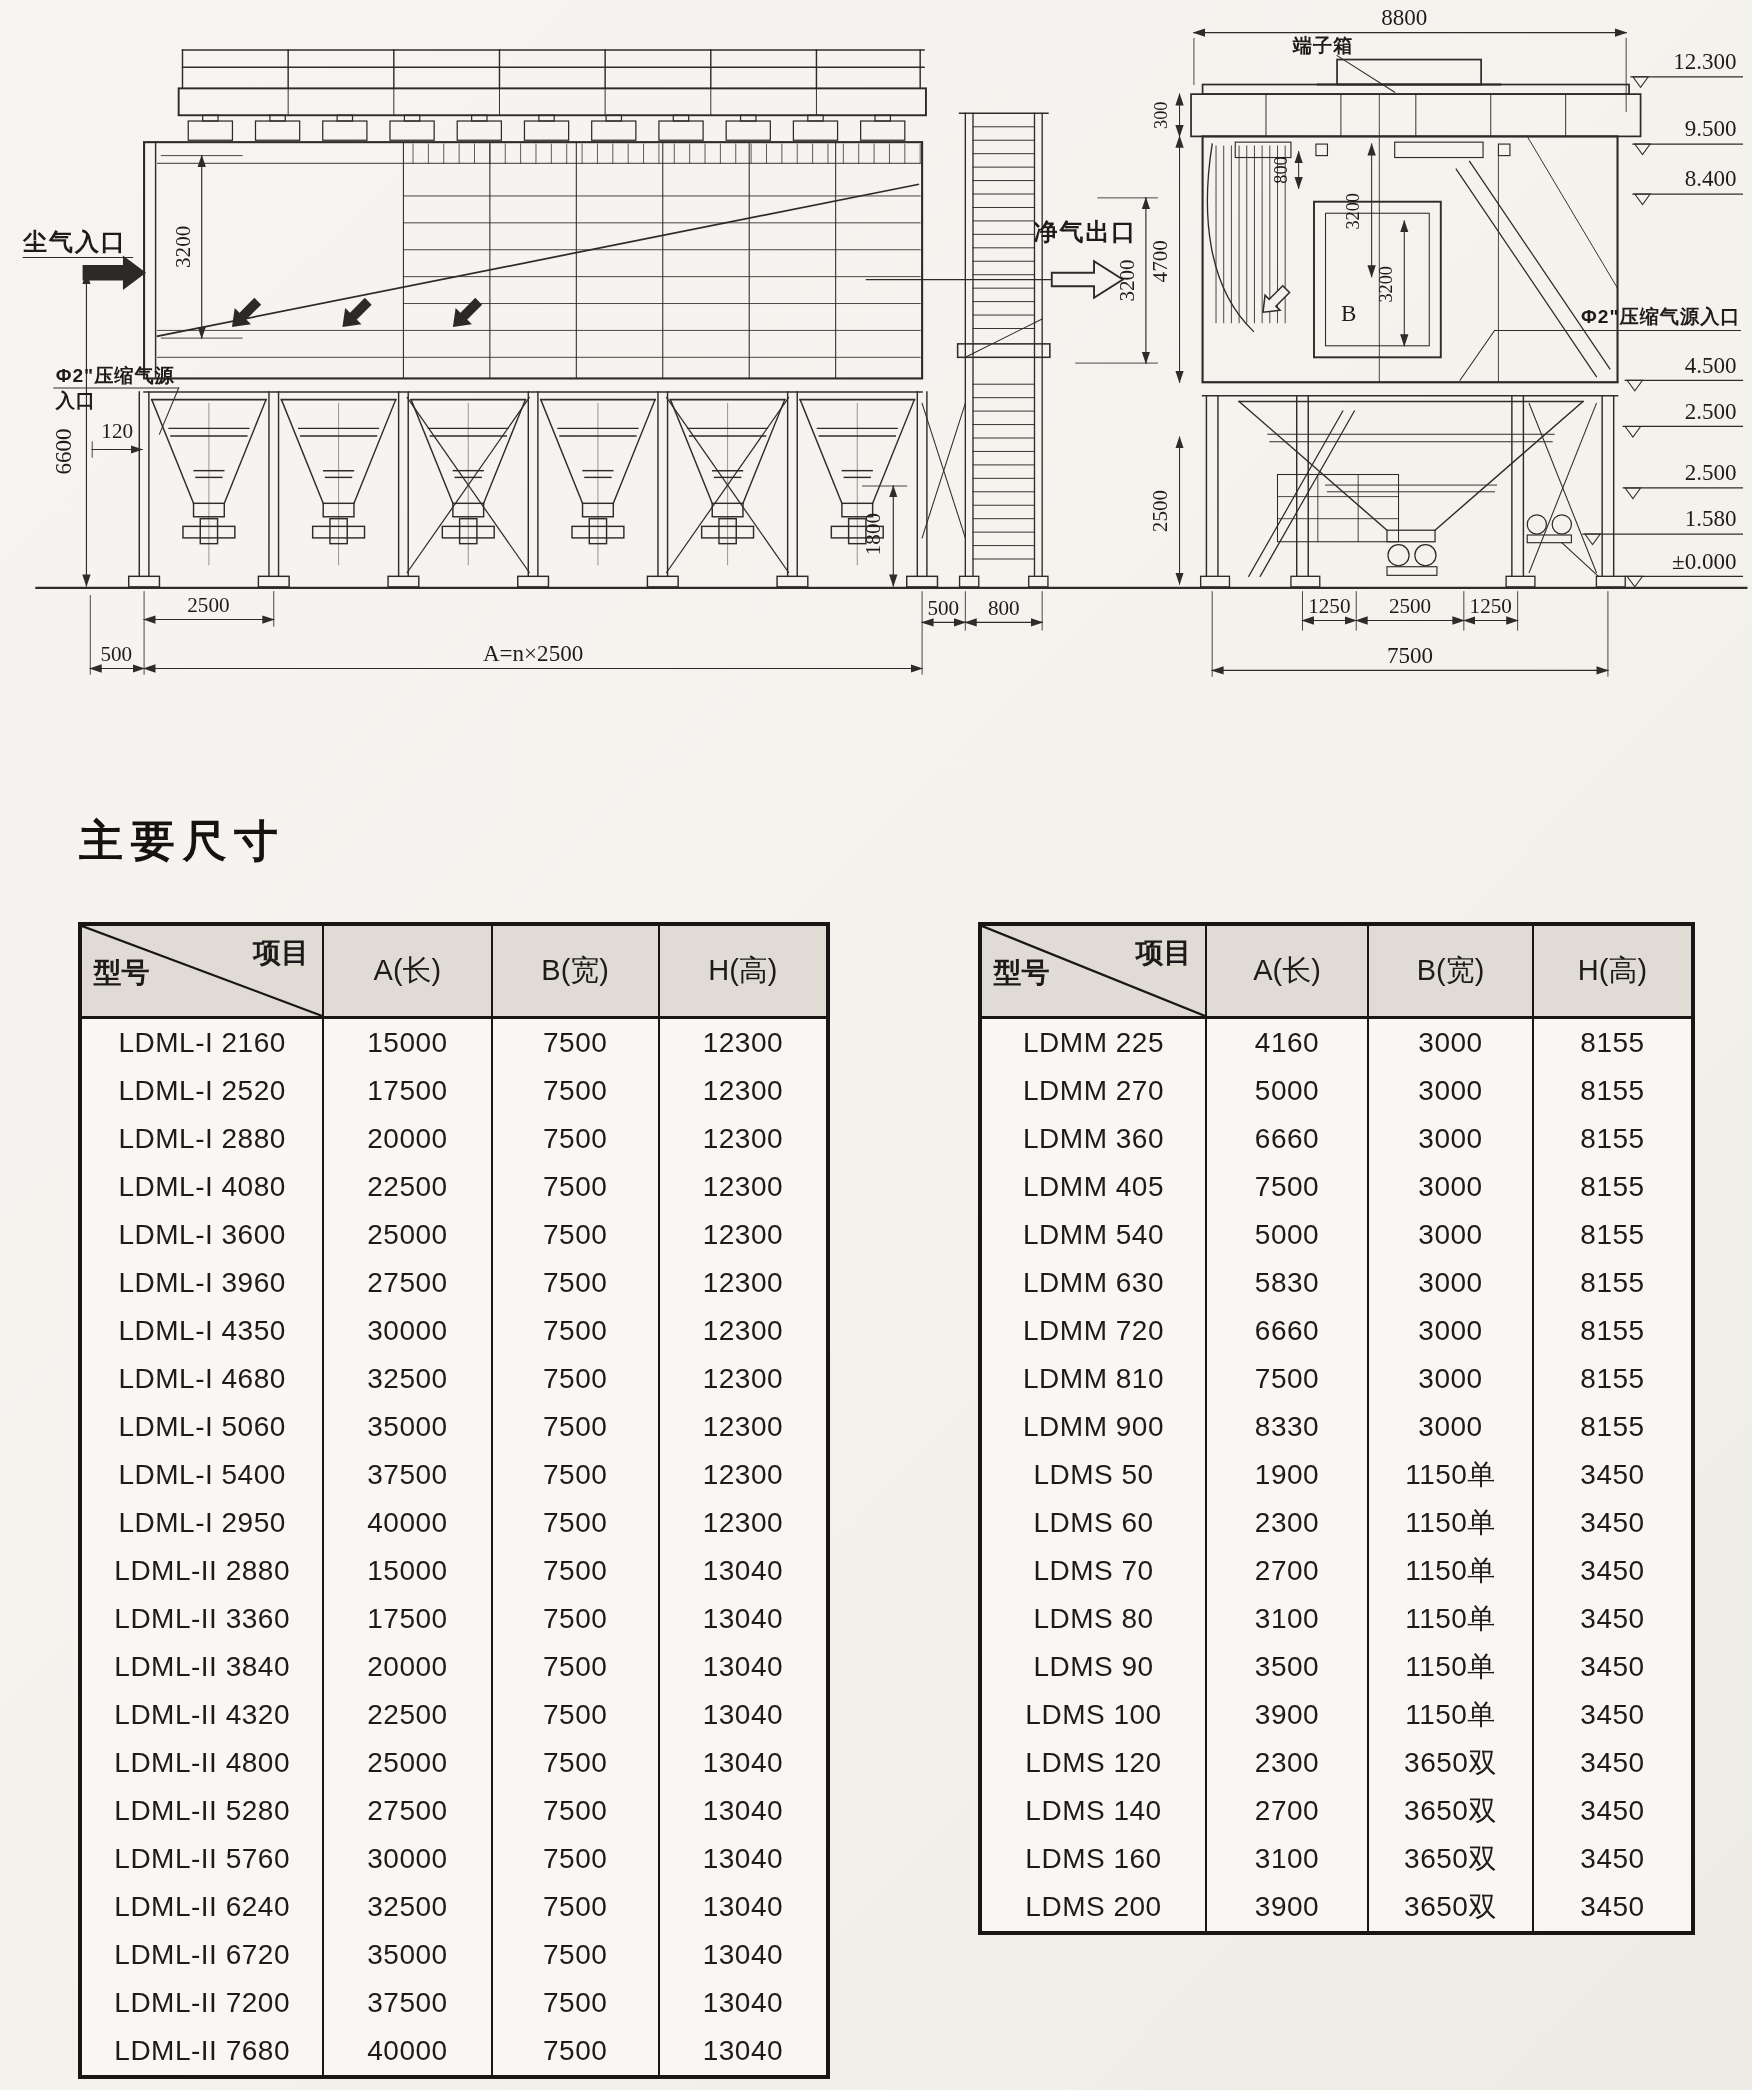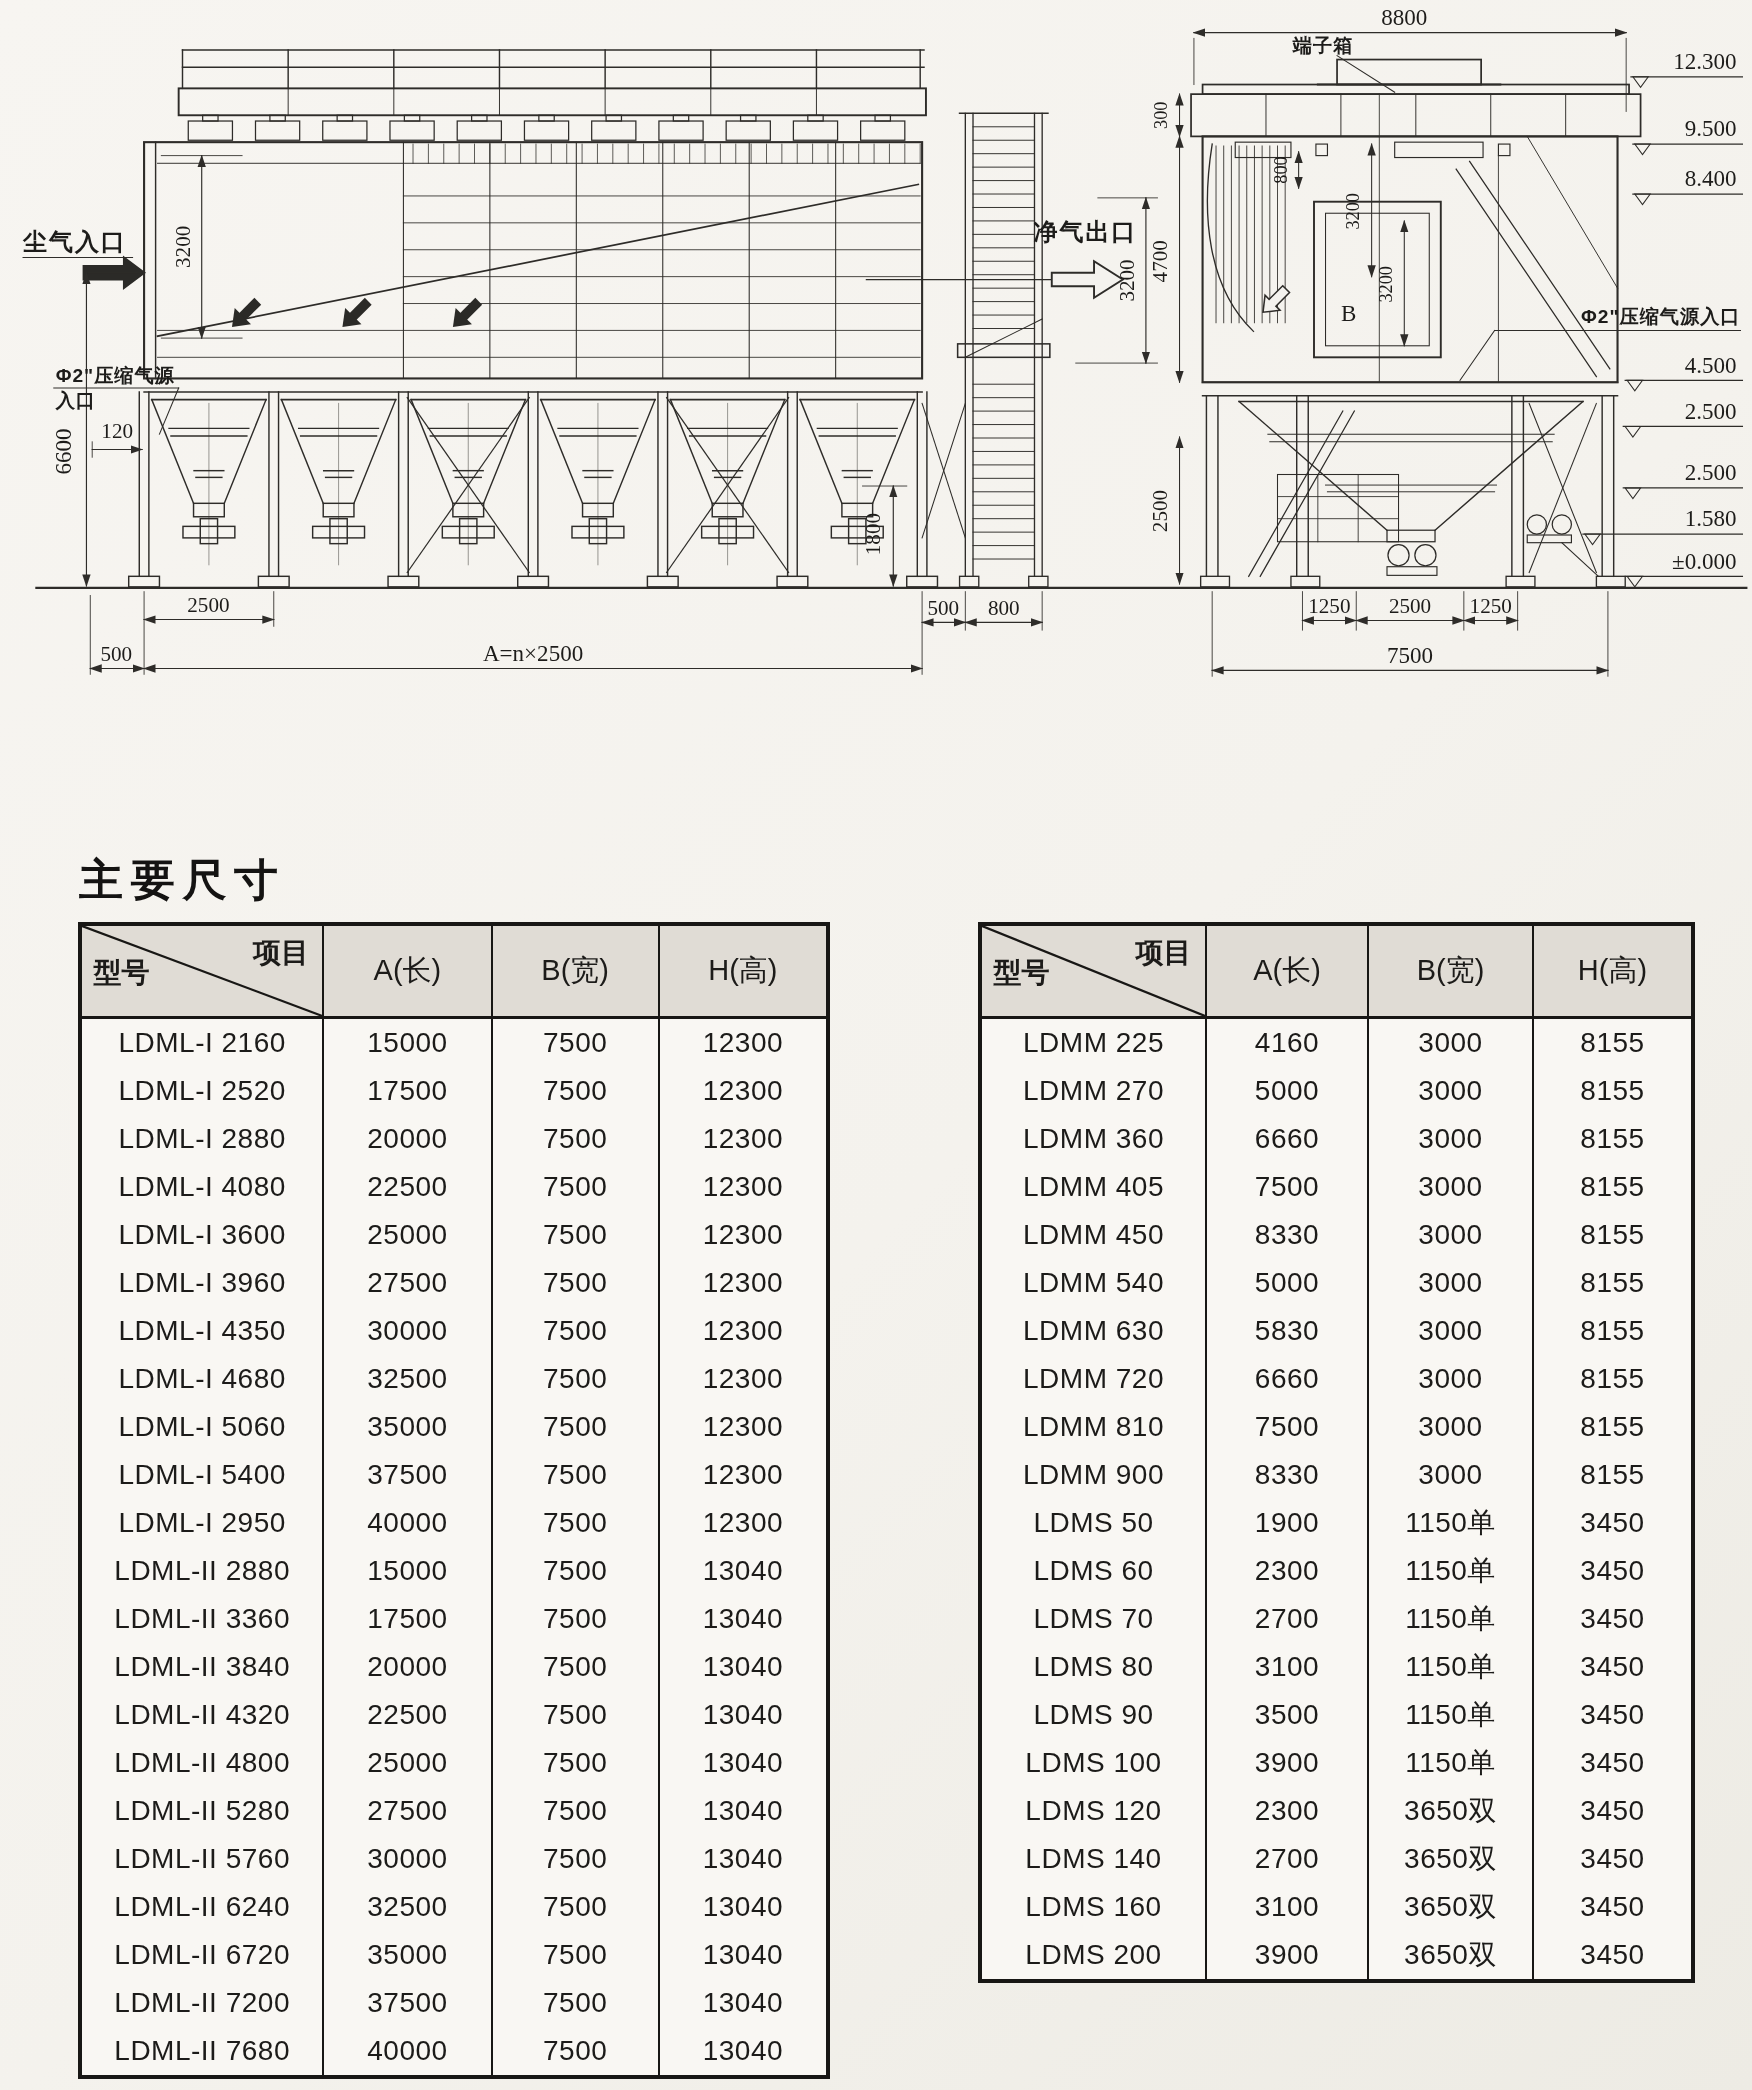--- a/index.html
+++ b/index.html
@@ -7,21 +7,21 @@
         background:linear-gradient(135deg,#f7f5f1 0%,#f4f2ed 55%,#edebe4 100%);
         font-family:"Liberation Sans",sans-serif;color:#1c1b19;}
   #diagram{position:absolute;left:0;top:0;}
   #diagram text{fill:#1d1c1a;stroke:none;}
   .dim{font-family:"Liberation Serif",serif;font-size:22px;}
   .dim-s{font-family:"Liberation Serif",serif;font-size:19px;}
   .dim-l{font-family:"Liberation Serif",serif;font-size:24px;}
   .elev{font-family:"Liberation Serif",serif;font-size:24px;}
   .zh{font-family:"Liberation Sans",sans-serif;font-size:25px;font-weight:600;letter-spacing:2px;}
   .zh-s{font-family:"Liberation Sans",sans-serif;font-size:20px;font-weight:600;letter-spacing:1px;}
-  .section-title{position:absolute;left:79px;top:851px;font-size:44px;font-weight:700;
+  .section-title{position:absolute;left:79px;top:812px;font-size:44px;font-weight:700;
                  letter-spacing:7.7px;color:#141312;}
   .dim-table{position:absolute;top:922px;background:#f9f7f3;border:4.8px solid #181715;}
   .dim-table table{border-collapse:collapse;table-layout:fixed;width:100%;}
   .dim-table th,.dim-table td{border-left:2.4px solid #181715;text-align:center;padding:0;
                               overflow:hidden;white-space:nowrap;}
   .dim-table th:first-child,.dim-table td:first-child{border-left:none;}
   .dim-table thead th{height:90px;background:#e0dcd5;border-bottom:3.4px solid #181715;
                       font-size:29px;font-weight:500;}
   .dim-table tbody td{height:48px;font-size:28px;font-weight:400;letter-spacing:0.5px;}
   .corner{position:relative;}
@@ -646,26 +646,20 @@
             <td>3000</td>
             <td>8155</td>
           </tr>
           <tr>
             <td>LDMM 405</td>
             <td>7500</td>
             <td>3000</td>
             <td>8155</td>
           </tr>
           <tr>
-            <td>LDMM 450</td>
-            <td>8330</td>
-            <td>3000</td>
-            <td>8155</td>
-          </tr>
-          <tr>
             <td>LDMM 540</td>
             <td>5000</td>
             <td>3000</td>
             <td>8155</td>
           </tr>
           <tr>
             <td>LDMM 630</td>
             <td>5830</td>
             <td>3000</td>
             <td>8155</td>

